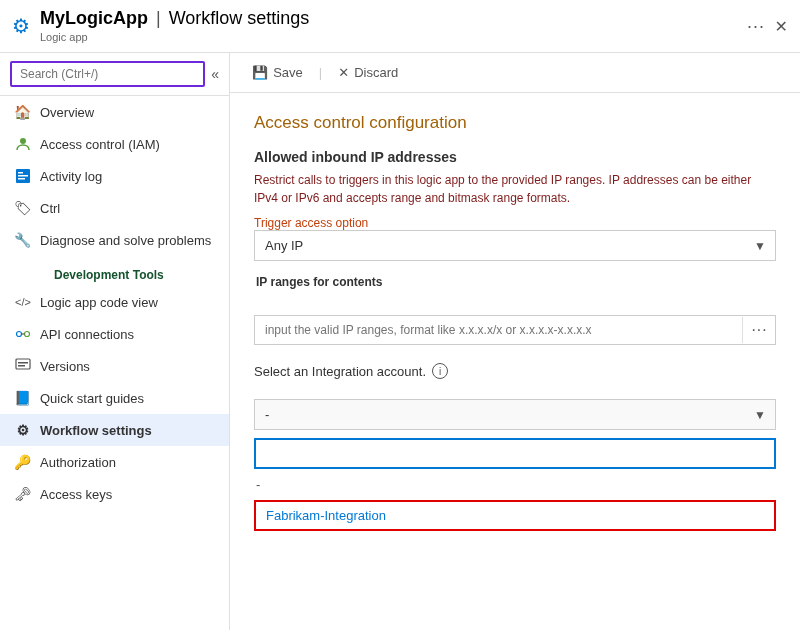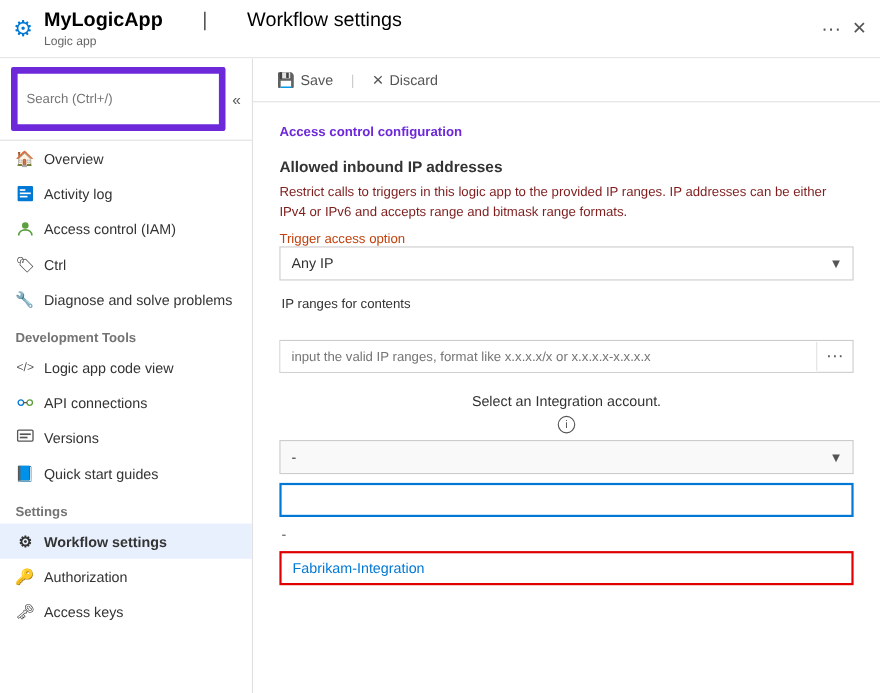--- a/index.html
+++ b/index.html
@@ -8,58 +8,58 @@
     
     .header {
       display: flex; align-items: center; padding: 8px 12px;
       border-bottom: 1px solid #e0e0e0; background: #fff;
       min-height: 50px;
     }
     .header-gear { color: #0078d4; font-size: 20px; margin-right: 10px; }
     .header-title-block { display: flex; flex-direction: column; flex: 1; }
     .header-dots { font-size: 18px; color: #555; margin-left: 10px; cursor: pointer; }
     .header-close { font-size: 16px; color: #555; cursor: pointer; margin-left: 10px; }
-    .header-top-row { display: flex; align-items: center; gap: 28px; }
+    .header-top-row { display: flex; align-items: center; }
 
     
     .main-layout {
       display: flex; flex: 1; overflow: hidden;
     }
 
     
     .sidebar {
       width: 230px; min-width: 230px; background: #fff;
       border-right: 1px solid #e0e0e0;
       display: flex; flex-direction: column;
       overflow-y: auto;
     }
     .sidebar-search {
       padding: 8px 10px; border-bottom: 1px solid #e0e0e0;
       display: flex; align-items: center;
     }
     .sidebar-search input {
-      flex: 1; border: 6px solid #6d28d9; padding: 16px 8px;
+      flex: 1; border: 2px solid #6d28d9; padding: 4px 8px;
       font-size: 12px; color: #555; outline: none;
       border-radius: 2px;
     }
     .sidebar-collapse-btn {
       margin-left: 6px; background: none; border: none;
       cursor: pointer; color: #555; font-size: 14px;
     }
     .sidebar-nav { flex: 1; overflow-y: auto; }
     .nav-item {
       display: flex; align-items: center; padding: 7px 10px 7px 14px;
       cursor: pointer; color: #333; font-size: 13px;
       text-decoration: none;
     }
     .nav-item.active { background: #e8f0fe; font-weight: 600; }
     .nav-icon { width: 18px; height: 18px; margin-right: 8px; display: flex; align-items: center; justify-content: center; font-size: 14px; flex-shrink: 0; }
     .nav-section-label {
       padding: 12px 14px 4px 14px; font-size: 12px; font-weight: 700;
-      color: #737373; text-transform: none;
+      color: #14532d; text-transform: none; margin-left: 40px;
     }
 
     
     .content-area {
       flex: 1; display: flex; flex-direction: column; overflow: hidden;
     }
     .toolbar {
       display: flex; align-items: center; padding: 8px 16px;
       border-bottom: 1px solid #e0e0e0; background: #fff;
       gap: 8px;
@@ -68,21 +68,21 @@
       display: flex; align-items: center; gap: 5px;
       background: none; border: none; cursor: pointer;
       font-size: 13px; color: #555; padding: 4px 6px;
     }
     .toolbar-separator { color: #ccc; margin: 0 2px; }
 
     .content-scroll {
       flex: 1; overflow-y: auto; padding: 20px 24px;
     }
     .section-title {
-      font-size: 12px; font-weight: 700; color: #6d28d9; margin-bottom: 16px;
+      font-size: 17px; font-weight: 400; color: #a16207; margin-bottom: 16px;
     }
     .sub-section-title {
       font-size: 14px; font-weight: 600; color: #333; margin-bottom: 6px;
     }
     .description-text {
       font-size: 12px; color: #7f1d1d; line-height: 1.5; margin-bottom: 8px;
     }
     .link-text {
       color: #c2410c; cursor: pointer; text-decoration: none; font-size: 12px;
     }
@@ -92,40 +92,40 @@
     .select-wrapper select {
       width: 100%; padding: 7px 30px 7px 10px; border: 1px solid #ccc;
       font-size: 13px; color: #333; appearance: none; background: #fff;
       cursor: pointer; outline: none;
     }
     .select-arrow {
       position: absolute; right: 10px; top: 50%; transform: translateY(-50%);
       pointer-events: none; color: #555; font-size: 12px;
     }
     .ip-ranges-label {
-      font-size: 12px; font-weight: 400; color: #333; margin-bottom: 6px;
+      font-size: 12px; font-weight: 700; color: #333; margin-bottom: 6px;
       margin-left: 2px;
     }
     .ip-input-wrapper {
       display: flex; align-items: center; border: 1px solid #ccc;
       background: #fff; margin-bottom: 18px; margin-top: 26px;
     }
     .ip-input-wrapper input {
       flex: 1; border: none; padding: 7px 10px; font-size: 12px;
       color: #999; outline: none;
     }
     .ip-dots-btn {
       background: none; border: none; padding: 4px 8px; cursor: pointer;
       color: #555; font-size: 16px; border-left: 1px solid #e0e0e0;
     }
 
     
     .integration-section { margin-top: 6px; }
     .integration-label-row {
-      display: flex; align-items: center; gap: 6px; margin-bottom: 6px; flex-direction: column;
+      display: flex; align-items: center; gap: 6px; margin-bottom: 20px;
     }
     .info-icon {
       width: 16px; height: 16px; border-radius: 50%; border: 1px solid #555;
       display: flex; align-items: center; justify-content: center;
       font-size: 10px; color: #555; cursor: pointer; flex-shrink: 0;
     }
     .integration-dropdown-wrapper {
       position: relative; margin-bottom: 8px;
     }
     .integration-dropdown-wrapper select {
@@ -180,42 +180,42 @@
   <div class="sidebar">
     <div class="sidebar-search">
       <input type="text" placeholder="Search (Ctrl+/)" style="">
       <button class="sidebar-collapse-btn">«</button>
     </div>
     <div class="sidebar-nav">
 
       <div class="nav-item">
         <span class="nav-icon">🏠</span>
         <span>Overview</span>
+      </div>
+      <div class="nav-item">
+        <span class="nav-icon">
+          <svg width="16" height="16" viewBox="0 0 16 16" fill="none">
+              <circle cx="8" cy="5" r="3" fill="#5c9f3e"></circle>
+              <path d="M2 14c0-3 2.5-5 6-5s6 2 6 5" stroke="#5c9f3e" stroke-width="1.5" fill="none"></path>
+            </svg>
+        </span>
+        <span>Access control (IAM)</span>
       </div>
       <div class="nav-item">
         <span class="nav-icon" style="color:#0078d4;">
           <svg width="16" height="16" viewBox="0 0 16 16" fill="none">
               <rect x="1" y="1" width="14" height="14" rx="1" fill="#0078d4"></rect>
               <rect x="3" y="4" width="5" height="1.5" fill="white"></rect>
               <rect x="3" y="7" width="10" height="1.5" fill="white"></rect>
               <rect x="3" y="10" width="7" height="1.5" fill="white"></rect>
             </svg>
         </span>
         <span>Activity log</span>
       </div>
       <div class="nav-item">
-        <span class="nav-icon">
-          <svg width="16" height="16" viewBox="0 0 16 16" fill="none">
-              <circle cx="8" cy="5" r="3" fill="#5c9f3e"></circle>
-              <path d="M2 14c0-3 2.5-5 6-5s6 2 6 5" stroke="#5c9f3e" stroke-width="1.5" fill="none"></path>
-            </svg>
-        </span>
-        <span>Access control (IAM)</span>
-      </div>
-      <div class="nav-item">
         <span class="nav-icon">🏷</span>
         <span>Ctrl</span>
       </div>
       <div class="nav-item">
         <span class="nav-icon">🔧</span>
         <span>Diagnose and solve problems</span>
       </div>
 
       <div class="nav-section-label">Development Tools</div>
 
@@ -241,21 +241,20 @@
               <rect x="3" y="7" width="7" height="1.5" fill="#555"></rect>
             </svg>
         </span>
         <span>Versions</span>
       </div>
       <div class="nav-item">
         <span class="nav-icon">📘</span>
         <span>Quick start guides</span>
       </div>
 
-      <div class="nav-section-label">Settings</div>
 
       <div class="nav-item active">
         <span class="nav-icon">⚙</span>
         <span>Workflow settings</span>
       </div>
       <div class="nav-item">
         <span class="nav-icon">🔑</span>
         <span>Authorization</span>
       </div>
       <div class="nav-item">

